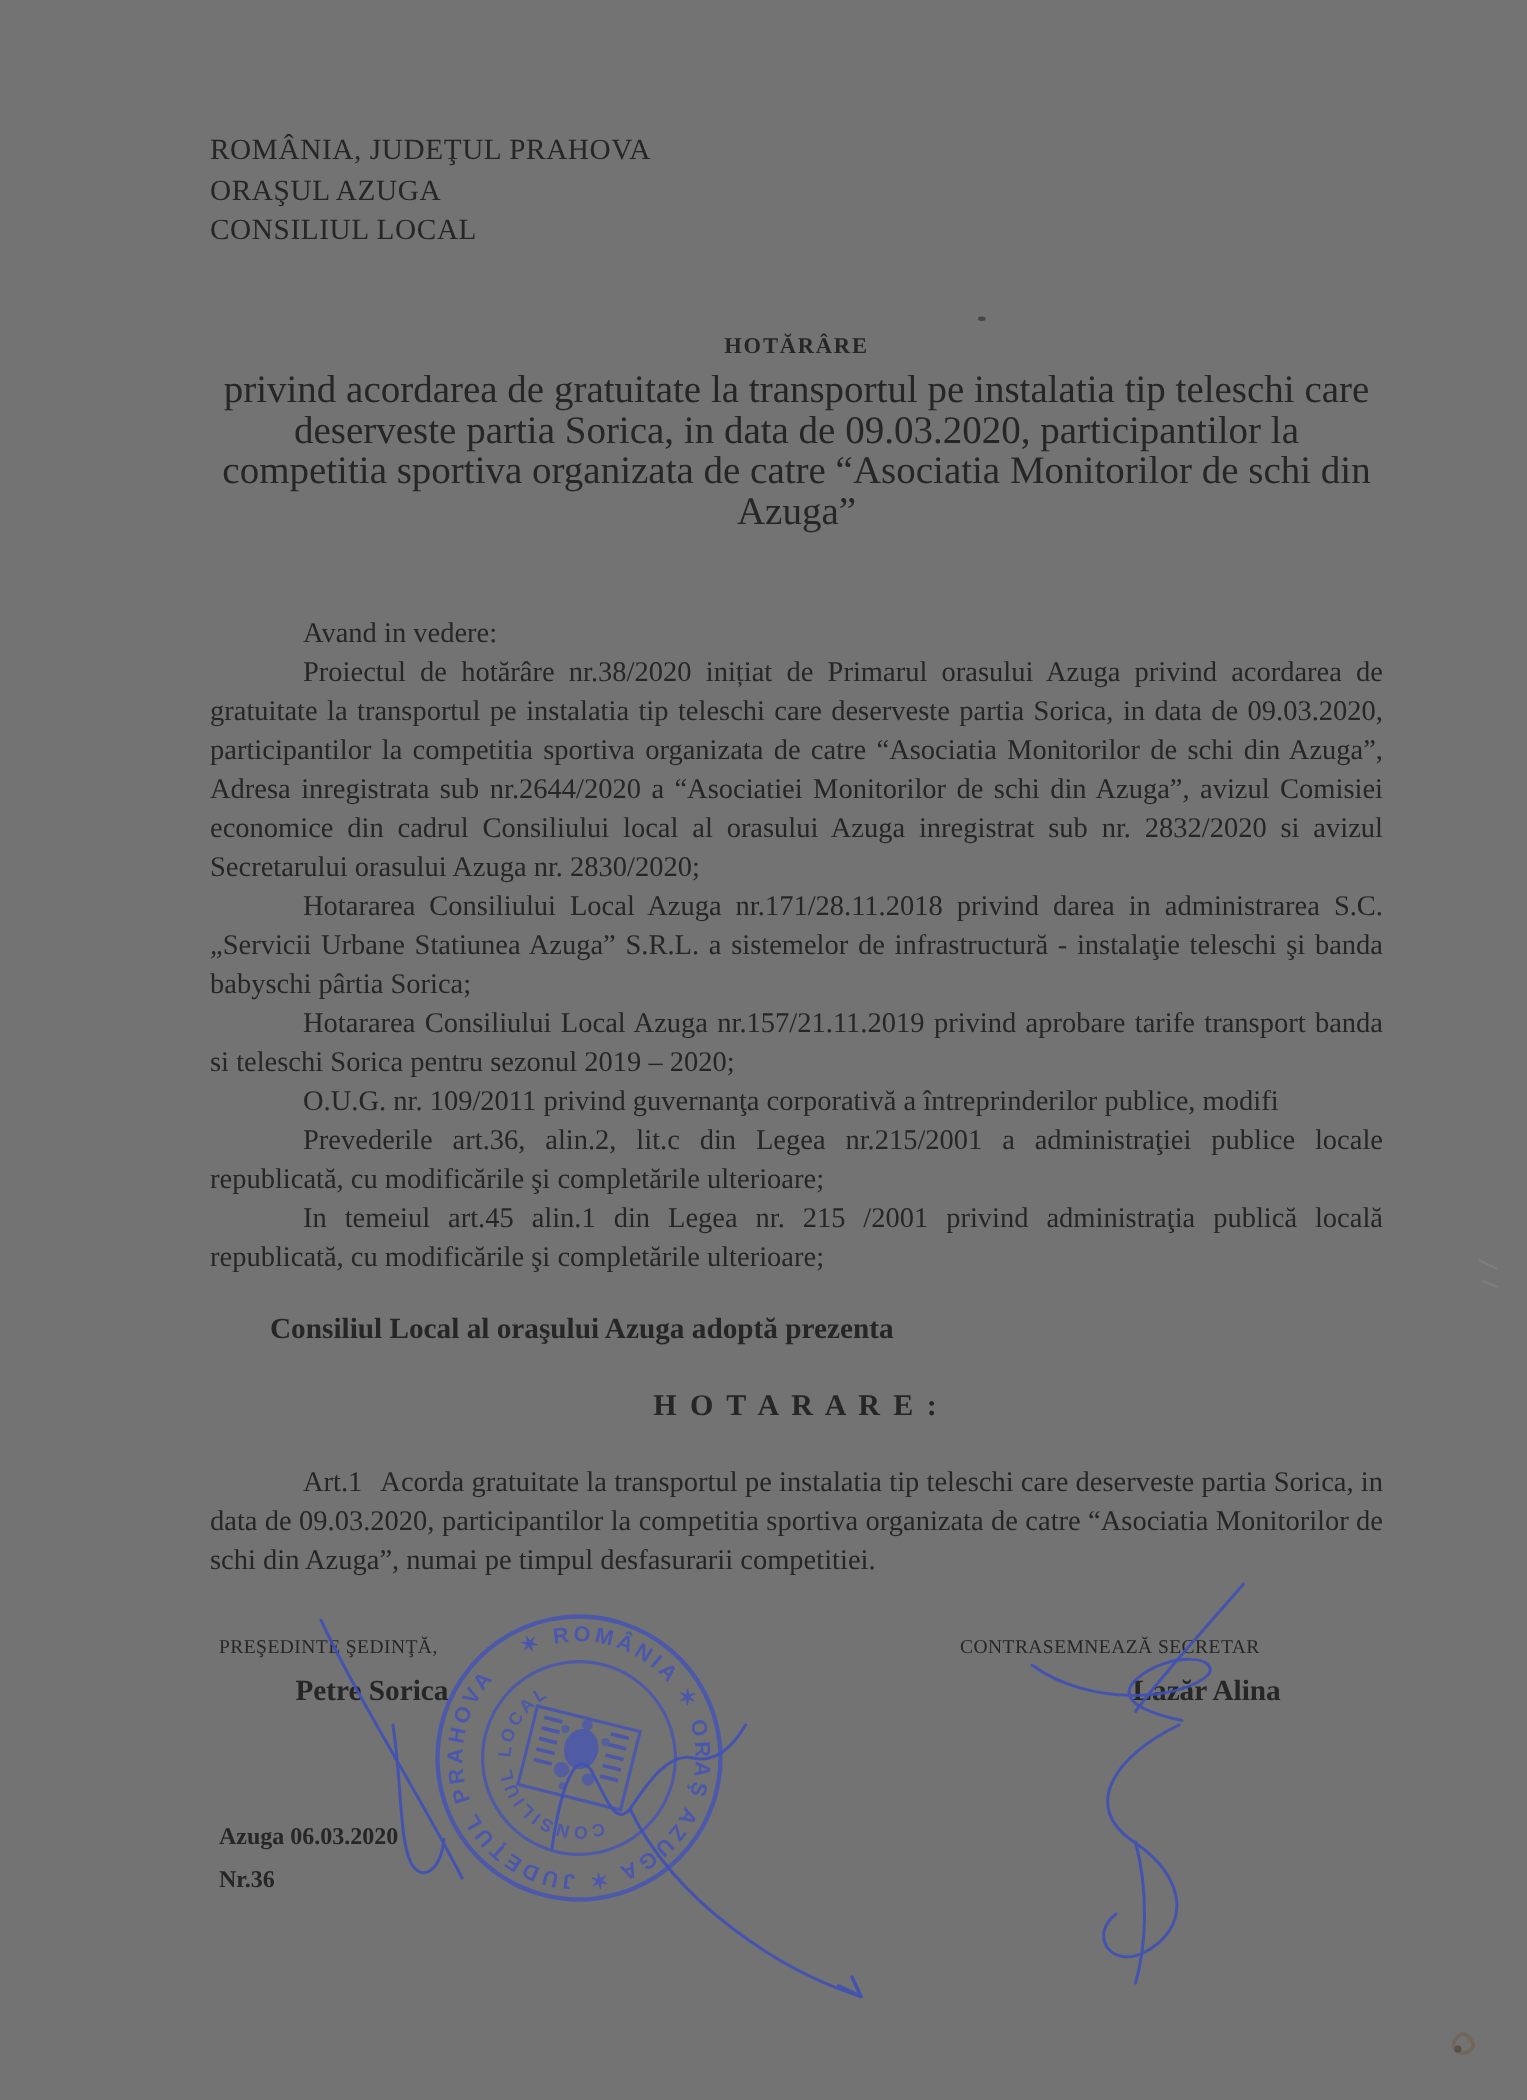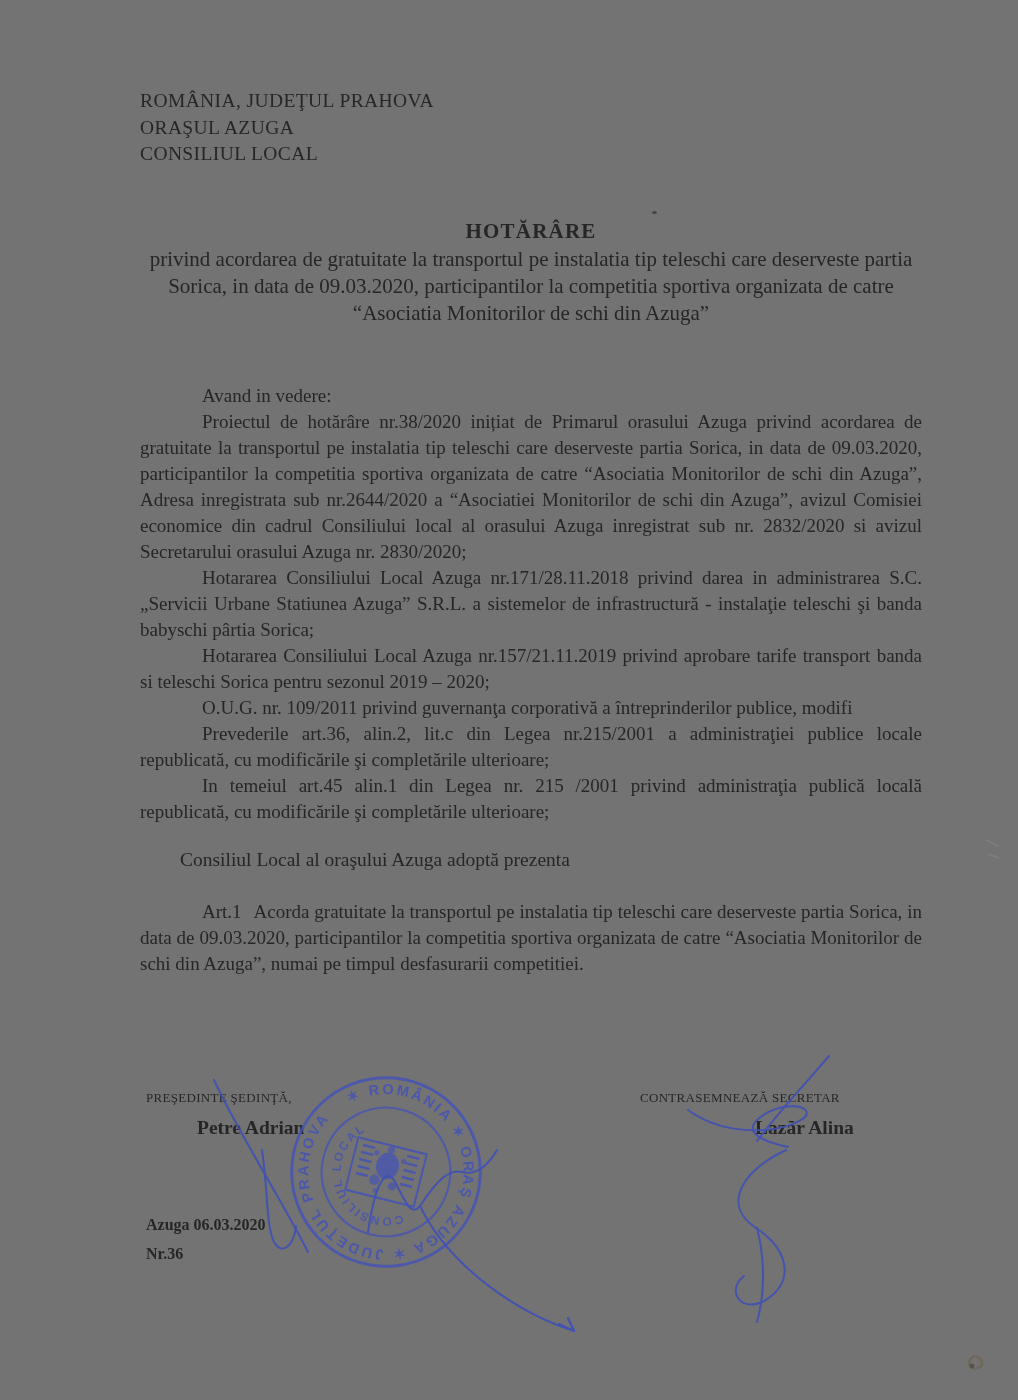--- a/index.html
+++ b/index.html
@@ -13,30 +13,30 @@
     padding-left:32px;
   }
   .content{
     position:absolute;left:140px;top:0;width:782px;
     font-size:19px;line-height:26px;
   }
   .letterhead{margin-top:88px;font-size:19.5px;line-height:26.5px;letter-spacing:.4px;}
   .letterhead div{white-space:nowrap;}
   .doc-title{
     margin-top:50px;text-align:center;font-weight:bold;
-    font-size:21px;letter-spacing:1.2px;
+    font-size:15px;letter-spacing:1.2px;
   }
   .doc-subtitle{
-    margin-top:2px;text-align:center;font-size:21px;line-height:27px;
+    margin-top:2px;text-align:center;font-size:26px;line-height:27px;
   }
   .preamble-intro{margin-top:56px;text-indent:62px;}
   p.recital{margin:0;text-align:justify;text-indent:62px;}
   p.plain{margin:0;text-align:justify;text-indent:62px;}
   .temeiul{margin-top:26px;}
-  .adoption{margin-top:22px;font-weight:normal;text-indent:40px;font-size:19.5px;}
+  .adoption{margin-top:22px;font-weight:bold;text-indent:40px;font-size:19.5px;}
   .decision-heading{
     margin-top:24px;text-align:center;font-weight:bold;
     font-size:20px;letter-spacing:2px;
   }
   .article{margin:0;margin-top:26px;text-align:justify;text-indent:62px;}
   .article .art-label{font-weight:normal;margin-right:12px;}
   .sig-title{position:absolute;font-weight:normal;font-size:13px;letter-spacing:.3px;white-space:nowrap;}
   .sig-name{position:absolute;font-weight:bold;font-size:19.5px;white-space:nowrap;}
   .footer-line{position:absolute;font-weight:bold;font-size:16px;white-space:nowrap;}
   .stamp-svg{position:absolute;left:272px;top:1058px;width:228px;height:228px;opacity:.92;}
@@ -69,28 +69,29 @@
     <p class="recital">Proiectul de hotărâre nr.38/2020  inițiat de Primarul orasului Azuga privind acordarea de gratuitate la transportul pe instalatia tip teleschi care deserveste partia Sorica, in data de 09.03.2020, participantilor la competitia sportiva organizata de catre “Asociatia Monitorilor de schi din  Azuga”, Adresa inregistrata sub nr.2644/2020 a “Asociatiei Monitorilor de schi din Azuga”, avizul Comisiei economice din cadrul Consiliului local al orasului Azuga inregistrat sub nr. 2832/2020 si avizul Secretarului orasului Azuga nr. 2830/2020;</p>
     <p class="recital">Hotararea Consiliului Local Azuga nr.171/28.11.2018 privind darea in administrarea S.C. „Servicii Urbane Statiunea Azuga” S.R.L. a sistemelor de infrastructură - instalaţie teleschi şi banda babyschi pârtia Sorica;</p>
     <p class="recital">Hotararea Consiliului Local Azuga nr.157/21.11.2019 privind aprobare tarife transport banda si teleschi Sorica pentru sezonul 2019 – 2020;</p>
     <p class="recital">O.U.G. nr. 109/2011 privind guvernanţa corporativă a întreprinderilor publice, modifi</p>
     <p class="recital">Prevederile art.36, alin.2, lit.c din Legea nr.215/2001 a administraţiei publice locale republicată, cu modificările şi completările ulterioare;</p>
 
     <p class="plain temeiul">In temeiul art.45 alin.1 din Legea nr. 215 /2001 privind administraţia publică locală republicată, cu modificările şi completările ulterioare;</p>
 
     <div class="adoption">Consiliul Local al oraşului Azuga adoptă prezenta</div>
 
+    <div class="decision-heading">H O T A R A R E :</div>
 
     <p class="article"><b class="art-label">Art.1</b><span>Acorda gratuitate la transportul pe instalatia tip teleschi care deserveste partia Sorica, in data de 09.03.2020, participantilor la competitia sportiva organizata de catre “Asociatia Monitorilor de schi din  Azuga”, numai pe timpul desfasurarii competitiei.</span></p>
 
 
   </div>
 
   <div class="sig-title" style="left:146px;top:1090px;">PREŞEDINTE ŞEDINŢĂ,</div>
-  <div class="sig-name" style="left:197px;top:1117px;">Petre Adrian</div>
+  <div class="sig-name" style="left:197px;top:1117px;">Petre Sorica</div>
   <div class="sig-title" style="left:640px;top:1090px;">CONTRASEMNEAZĂ  SECRETAR</div>
   <div class="sig-name" style="left:755px;top:1117px;">Lazăr Alina</div>
 
   <svg class="stamp-svg" viewBox="0 0 220 220">
     <g transform="rotate(-28 110 110)" fill="#4353b8">
       <circle cx="110" cy="110" r="91" fill="none" stroke="#4353b8" stroke-width="2.8" opacity="0.88"></circle>
       <circle cx="110" cy="110" r="62" fill="none" stroke="#4353b8" stroke-width="2" opacity="0.82"></circle>
       <defs>
         <path id="ring-outer" d="M110,35 a75,75 0 1,1 -0.01,0"></path>
         <path id="ring-inner" d="M110,66 a44,44 0 1,1 -0.01,0"></path>

